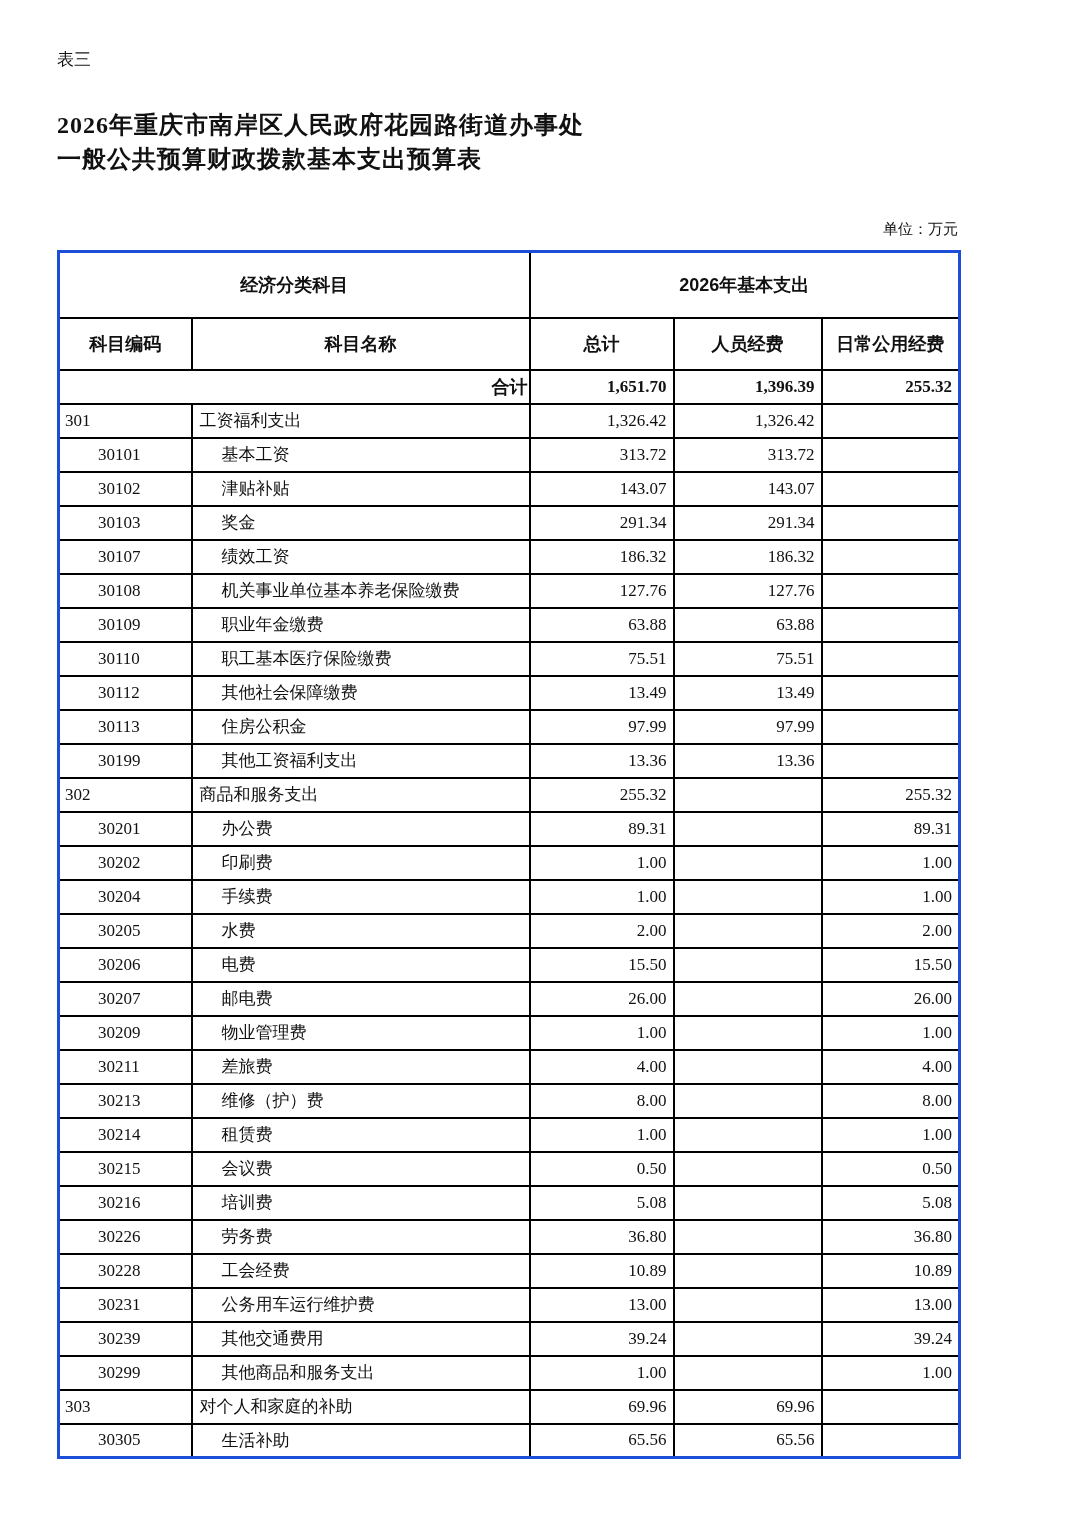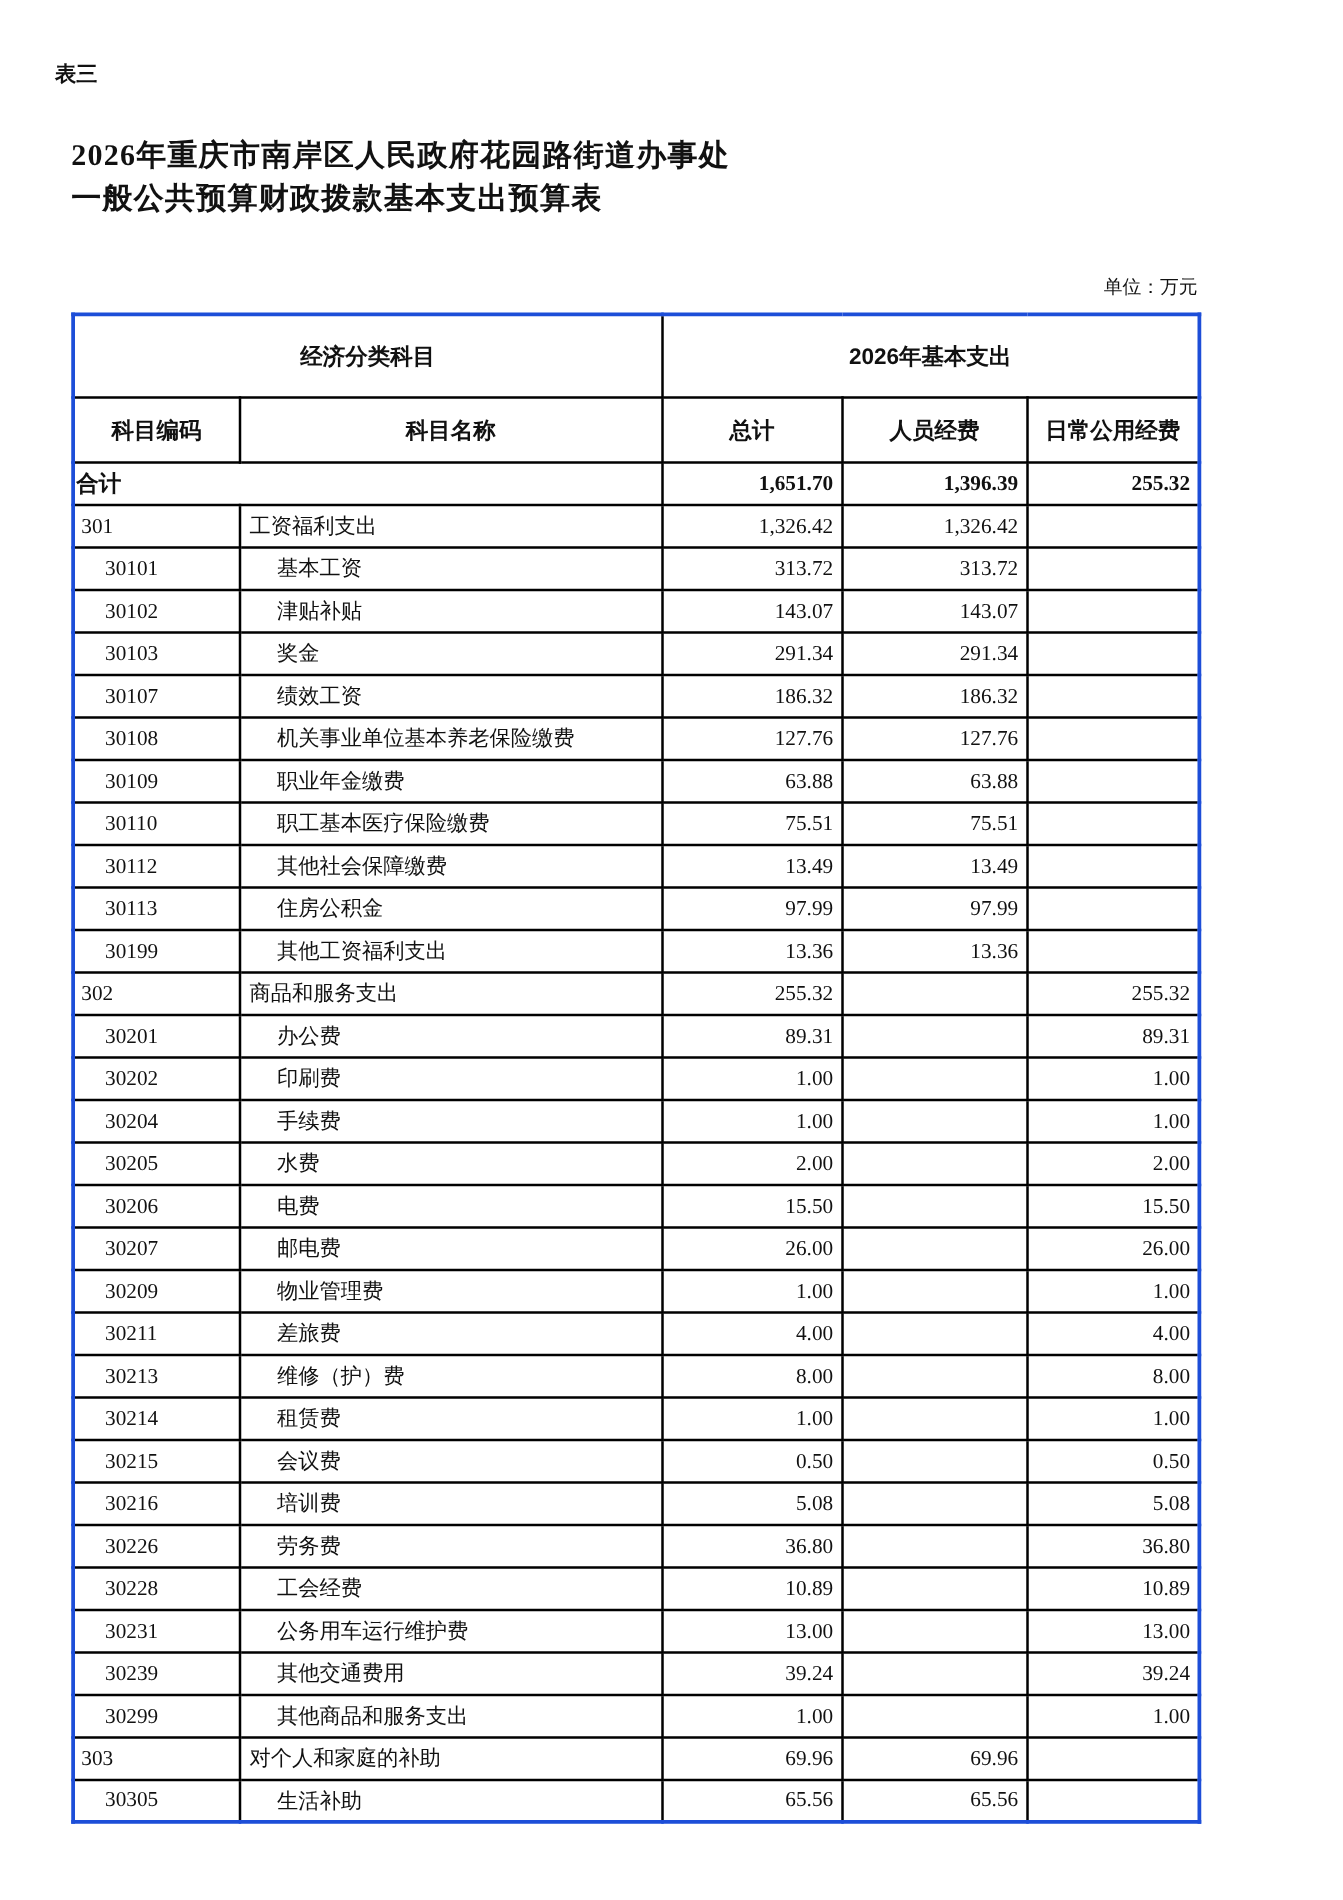--- a/index.html
+++ b/index.html
@@ -4,22 +4,22 @@
 <style>
   html,body { margin:0; padding:0; }
   body {
     width:1074px; height:1520px;
     background:#ffffff;
     position:relative;
     font-family:"Liberation Serif", serif;
     color:#111111;
   }
   .corner-label {
-    position:absolute; left:44px; top:48px;
-    font-size:17px; font-family:"Liberation Serif", serif;font-weight:bold;
+    position:absolute; left:57px; top:48px;
+    font-size:17px; font-family:"Liberation Serif", serif;
   }
   .title-block {
     position:absolute; left:57px; top:108px; width:901px;
     text-align:left;
     font-family:"Liberation Serif", serif;
     font-weight:bold; font-size:24px; line-height:34px;
     letter-spacing:1px;
   }
   .unit-label {
     position:absolute; left:57px; top:220px; width:901px;
@@ -38,26 +38,26 @@
   }
   tr.group-header-row { height:66px; }
   tr.col-header-row { height:52px; }
   tr.data-row, tr.total-row { height:34px; }
   th.hdr {
     font-family:"Liberation Sans", sans-serif;
     font-weight:bold; font-size:18px;
     text-align:center;
   }
   td.code { font-size:17px; text-align:left; padding-left:5px;margin-top:48px; }
-  td.code.lvl2 { padding-left:24px; }
+  td.code.lvl2 { padding-left:38px; }
   td.name { font-size:17px; text-align:left; padding-left:7px; }
   td.name.lvl2 { padding-left:29px; }
   td.num { font-size:17px; text-align:right; padding-right:6px; }
   tr.total-row td { font-weight:bold; }
-  td.total-name { font-size:18px; text-align:left; }
+  td.total-name { font-size:18px; text-align:right; }
 </style>
 </head>
 <body>
 
 <div class="corner-label">表三</div>
 
 <div class="title-block">
   <div>2026年重庆市南岸区人民政府花园路街道办事处</div>
   <div>一般公共预算财政拨款基本支出预算表</div>
 </div>

